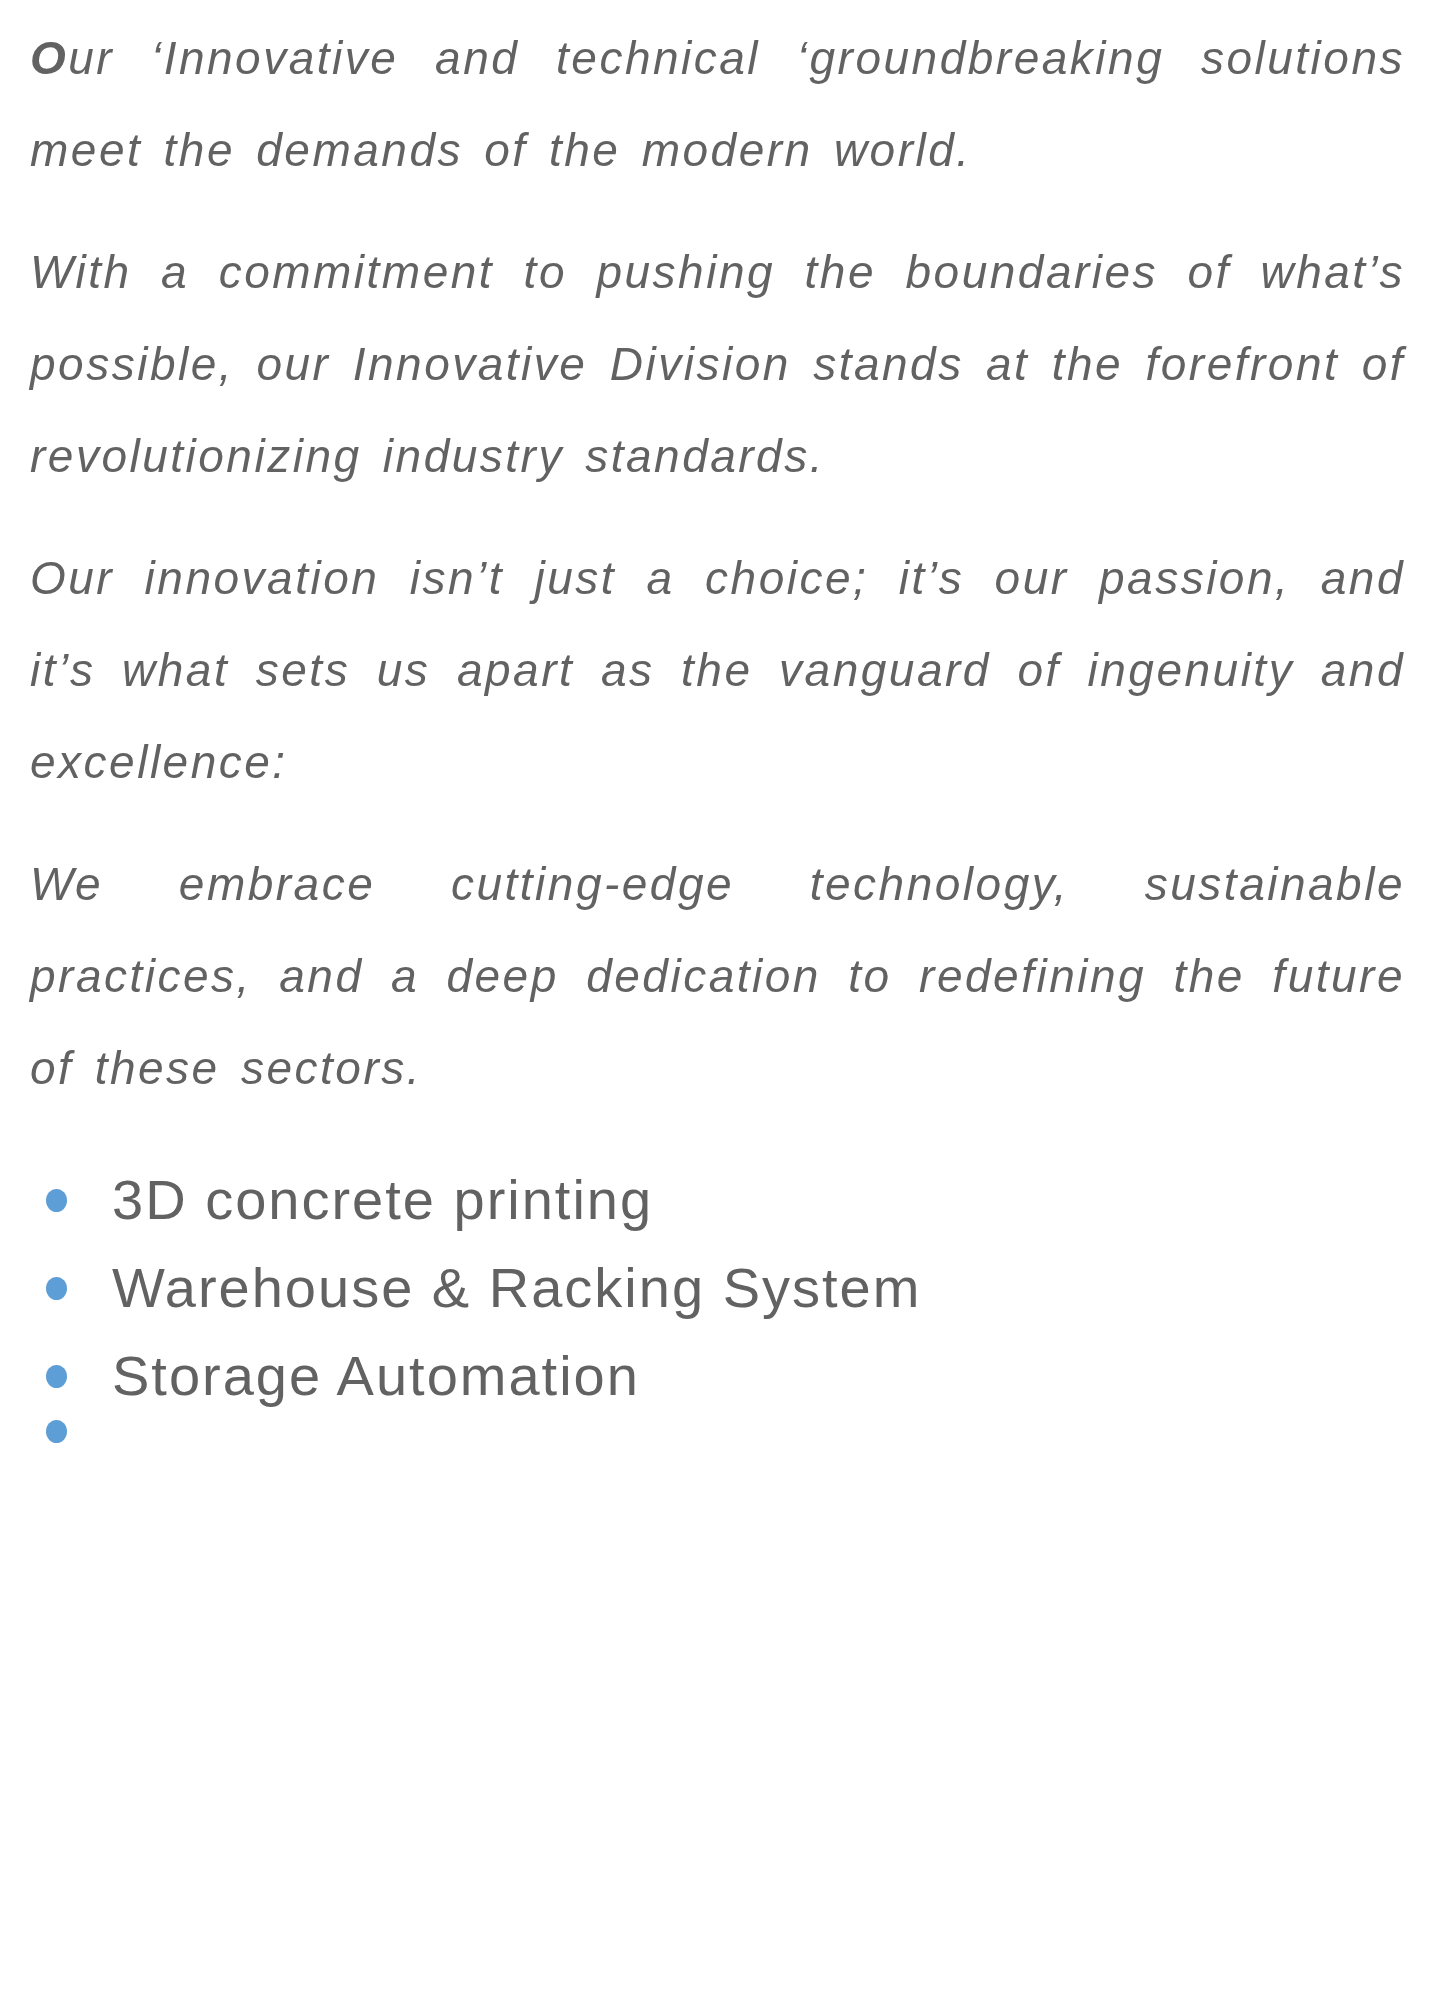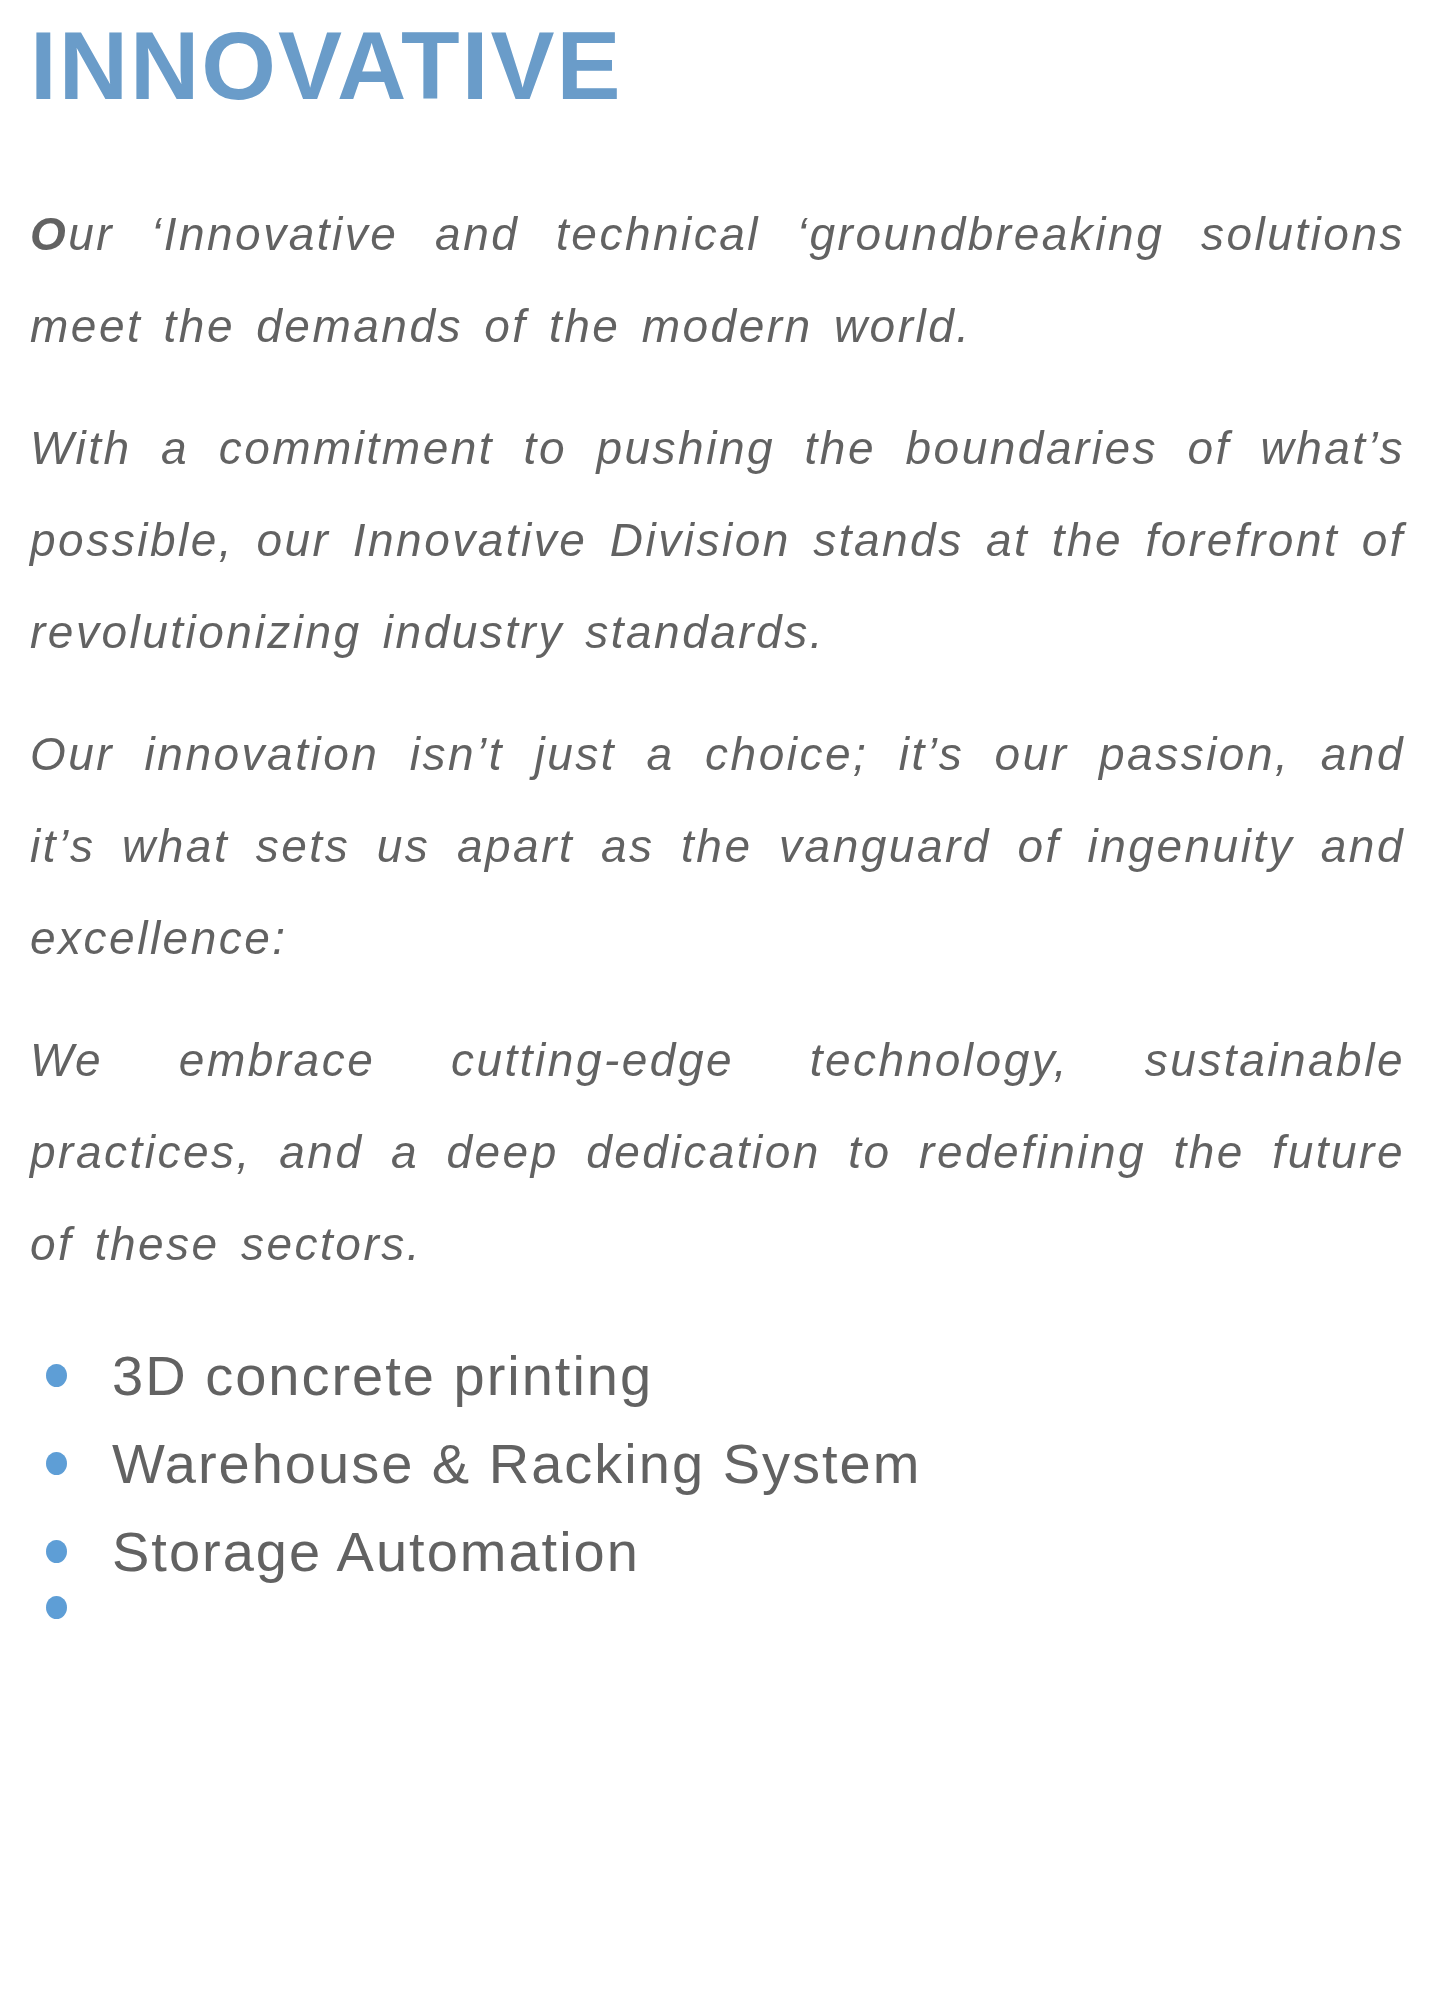--- a/index.html
+++ b/index.html
@@ -56,21 +56,20 @@
     background: var(--bullet-color);
     margin-left: 16px;
     margin-right: 45px;
   }
 </style>
 </head>
 <body>
 
 <main>
 
-  <h1 class="page-title">INNOVATIVE</h1>
 
   <p class="body-paragraph"><span class="lead-letter">O</span><span>ur ‘Innovative and technical ‘groundbreaking solutions meet the demands of the modern world.</span></p>
 
 
   <p class="body-paragraph">With a commitment to pushing the boundaries of what’s possible, our Innovative Division stands at the forefront of revolutionizing industry standards.</p>
 
   <p class="body-paragraph">Our innovation isn’t just a choice; it’s our passion, and it’s what sets us apart as the vanguard of ingenuity and excellence:</p>
 
   <p class="body-paragraph">We embrace cutting-edge technology, sustainable practices, and a deep dedication to redefining the future of these sectors.</p>
 

